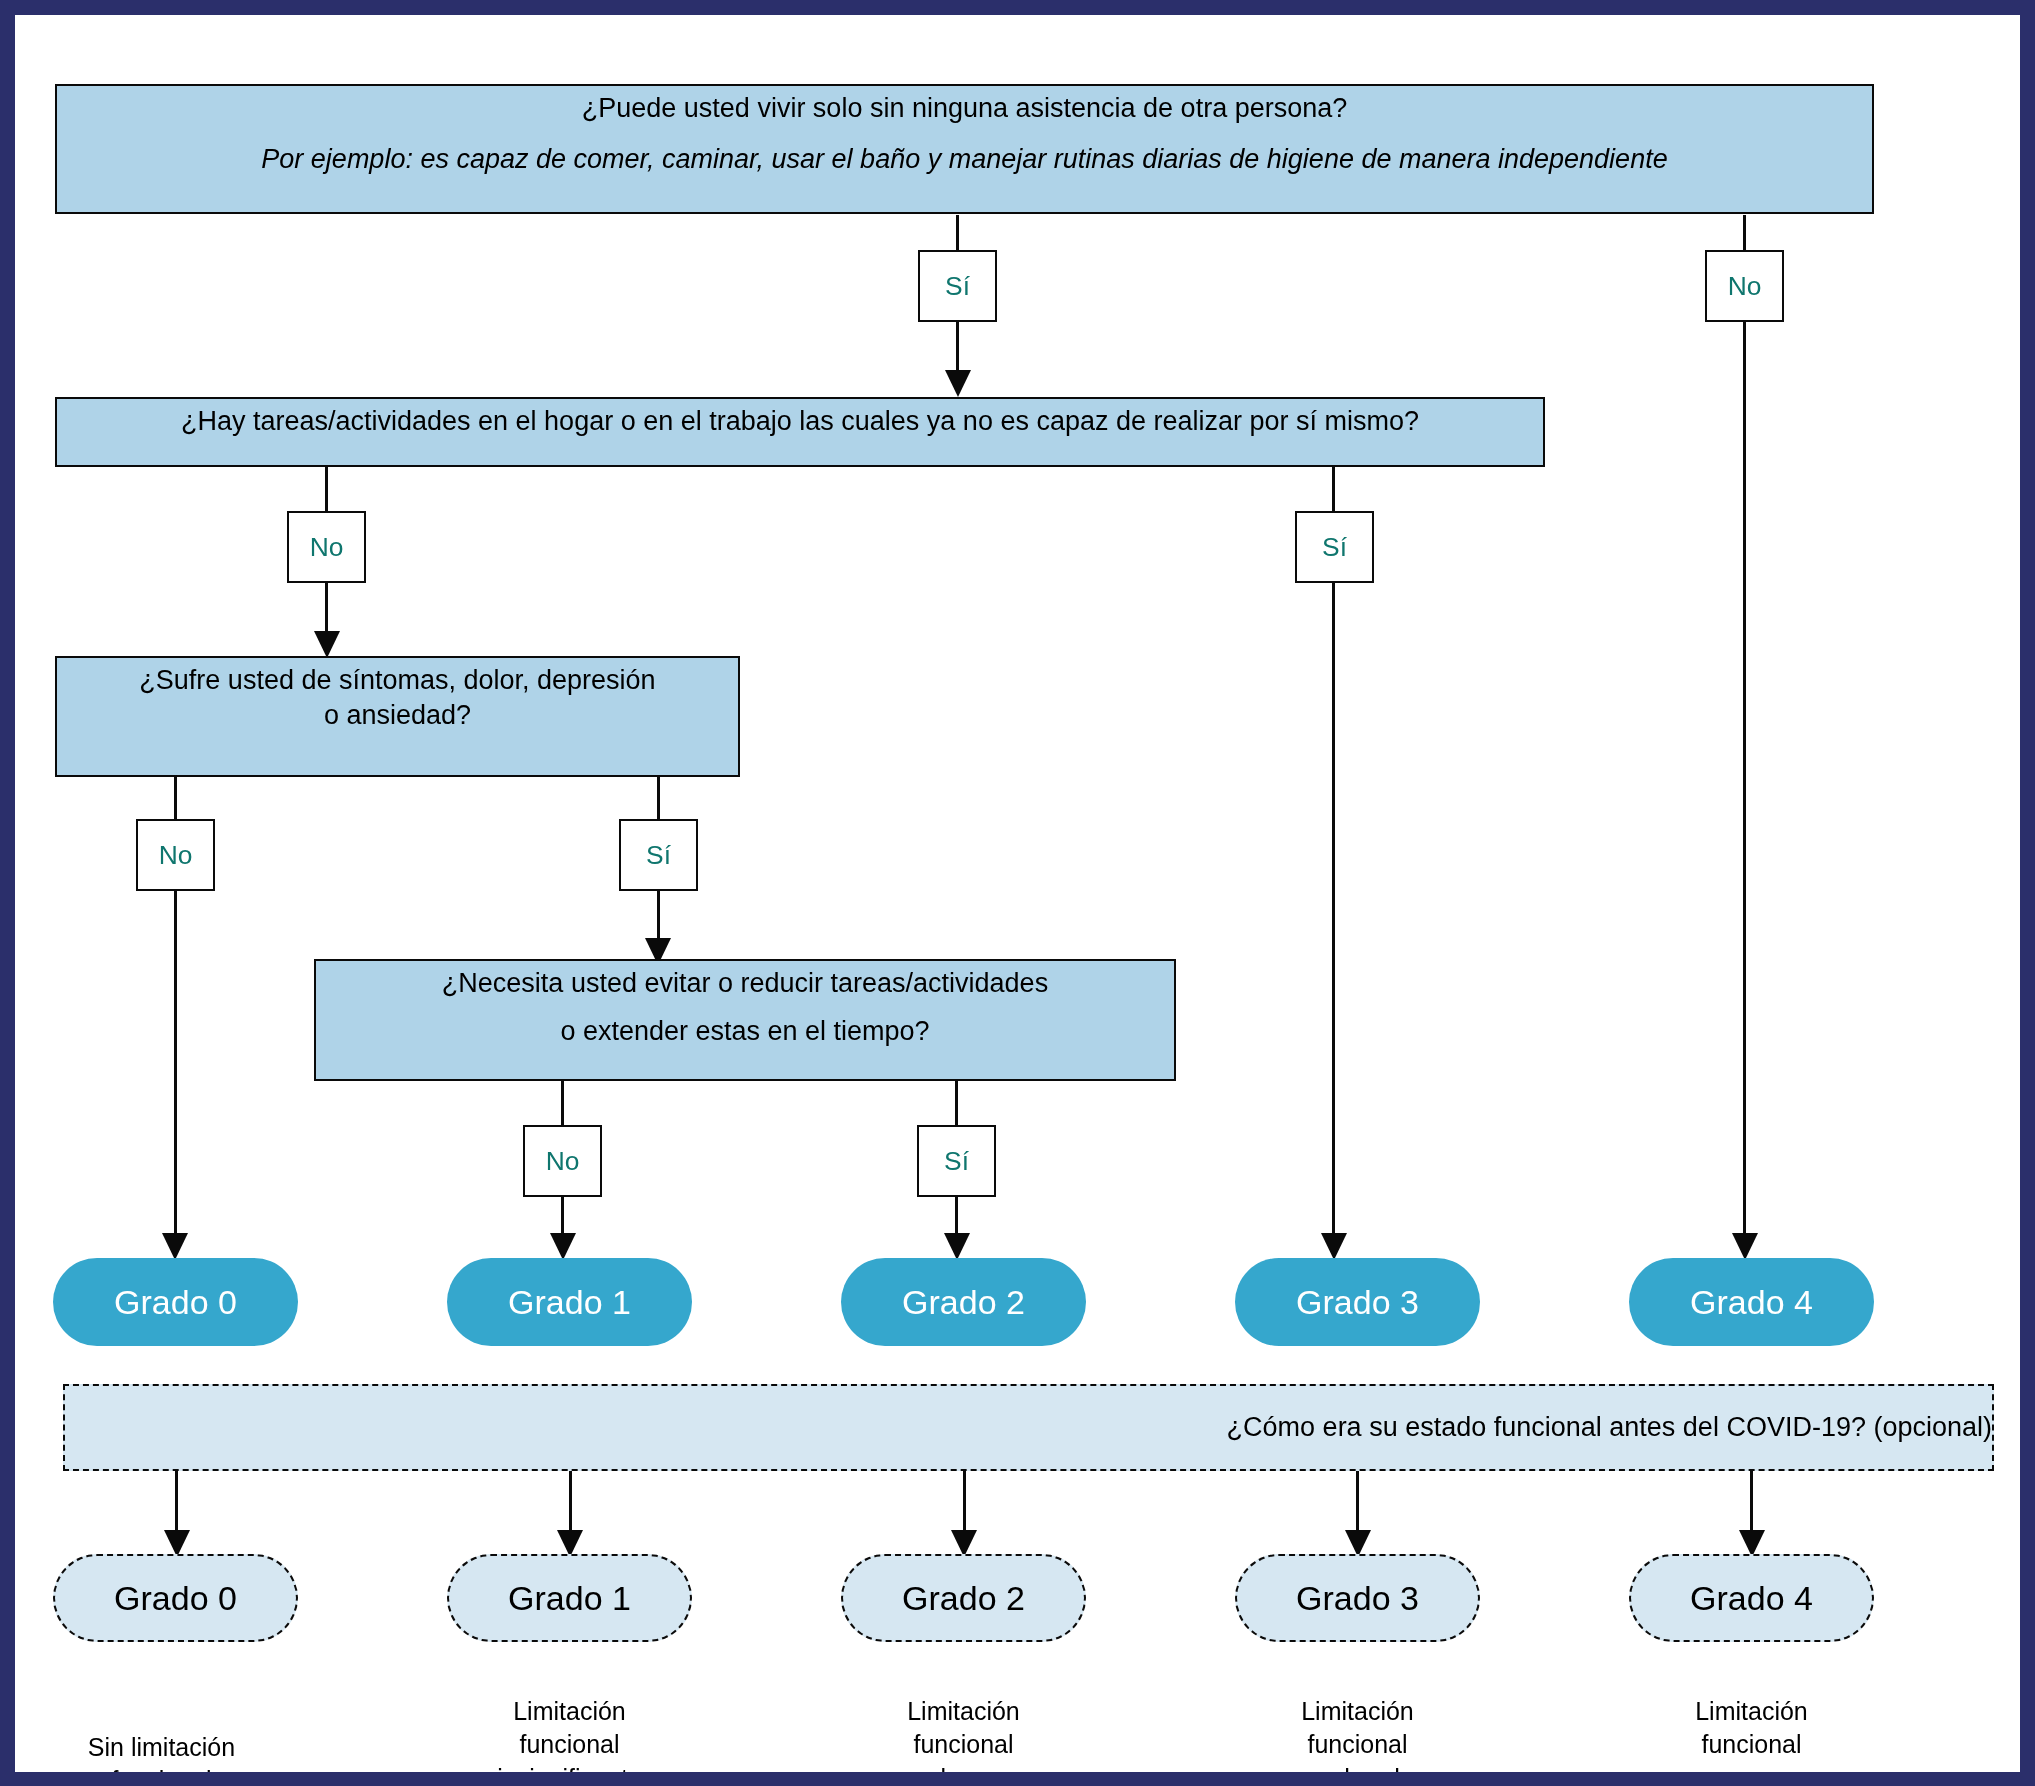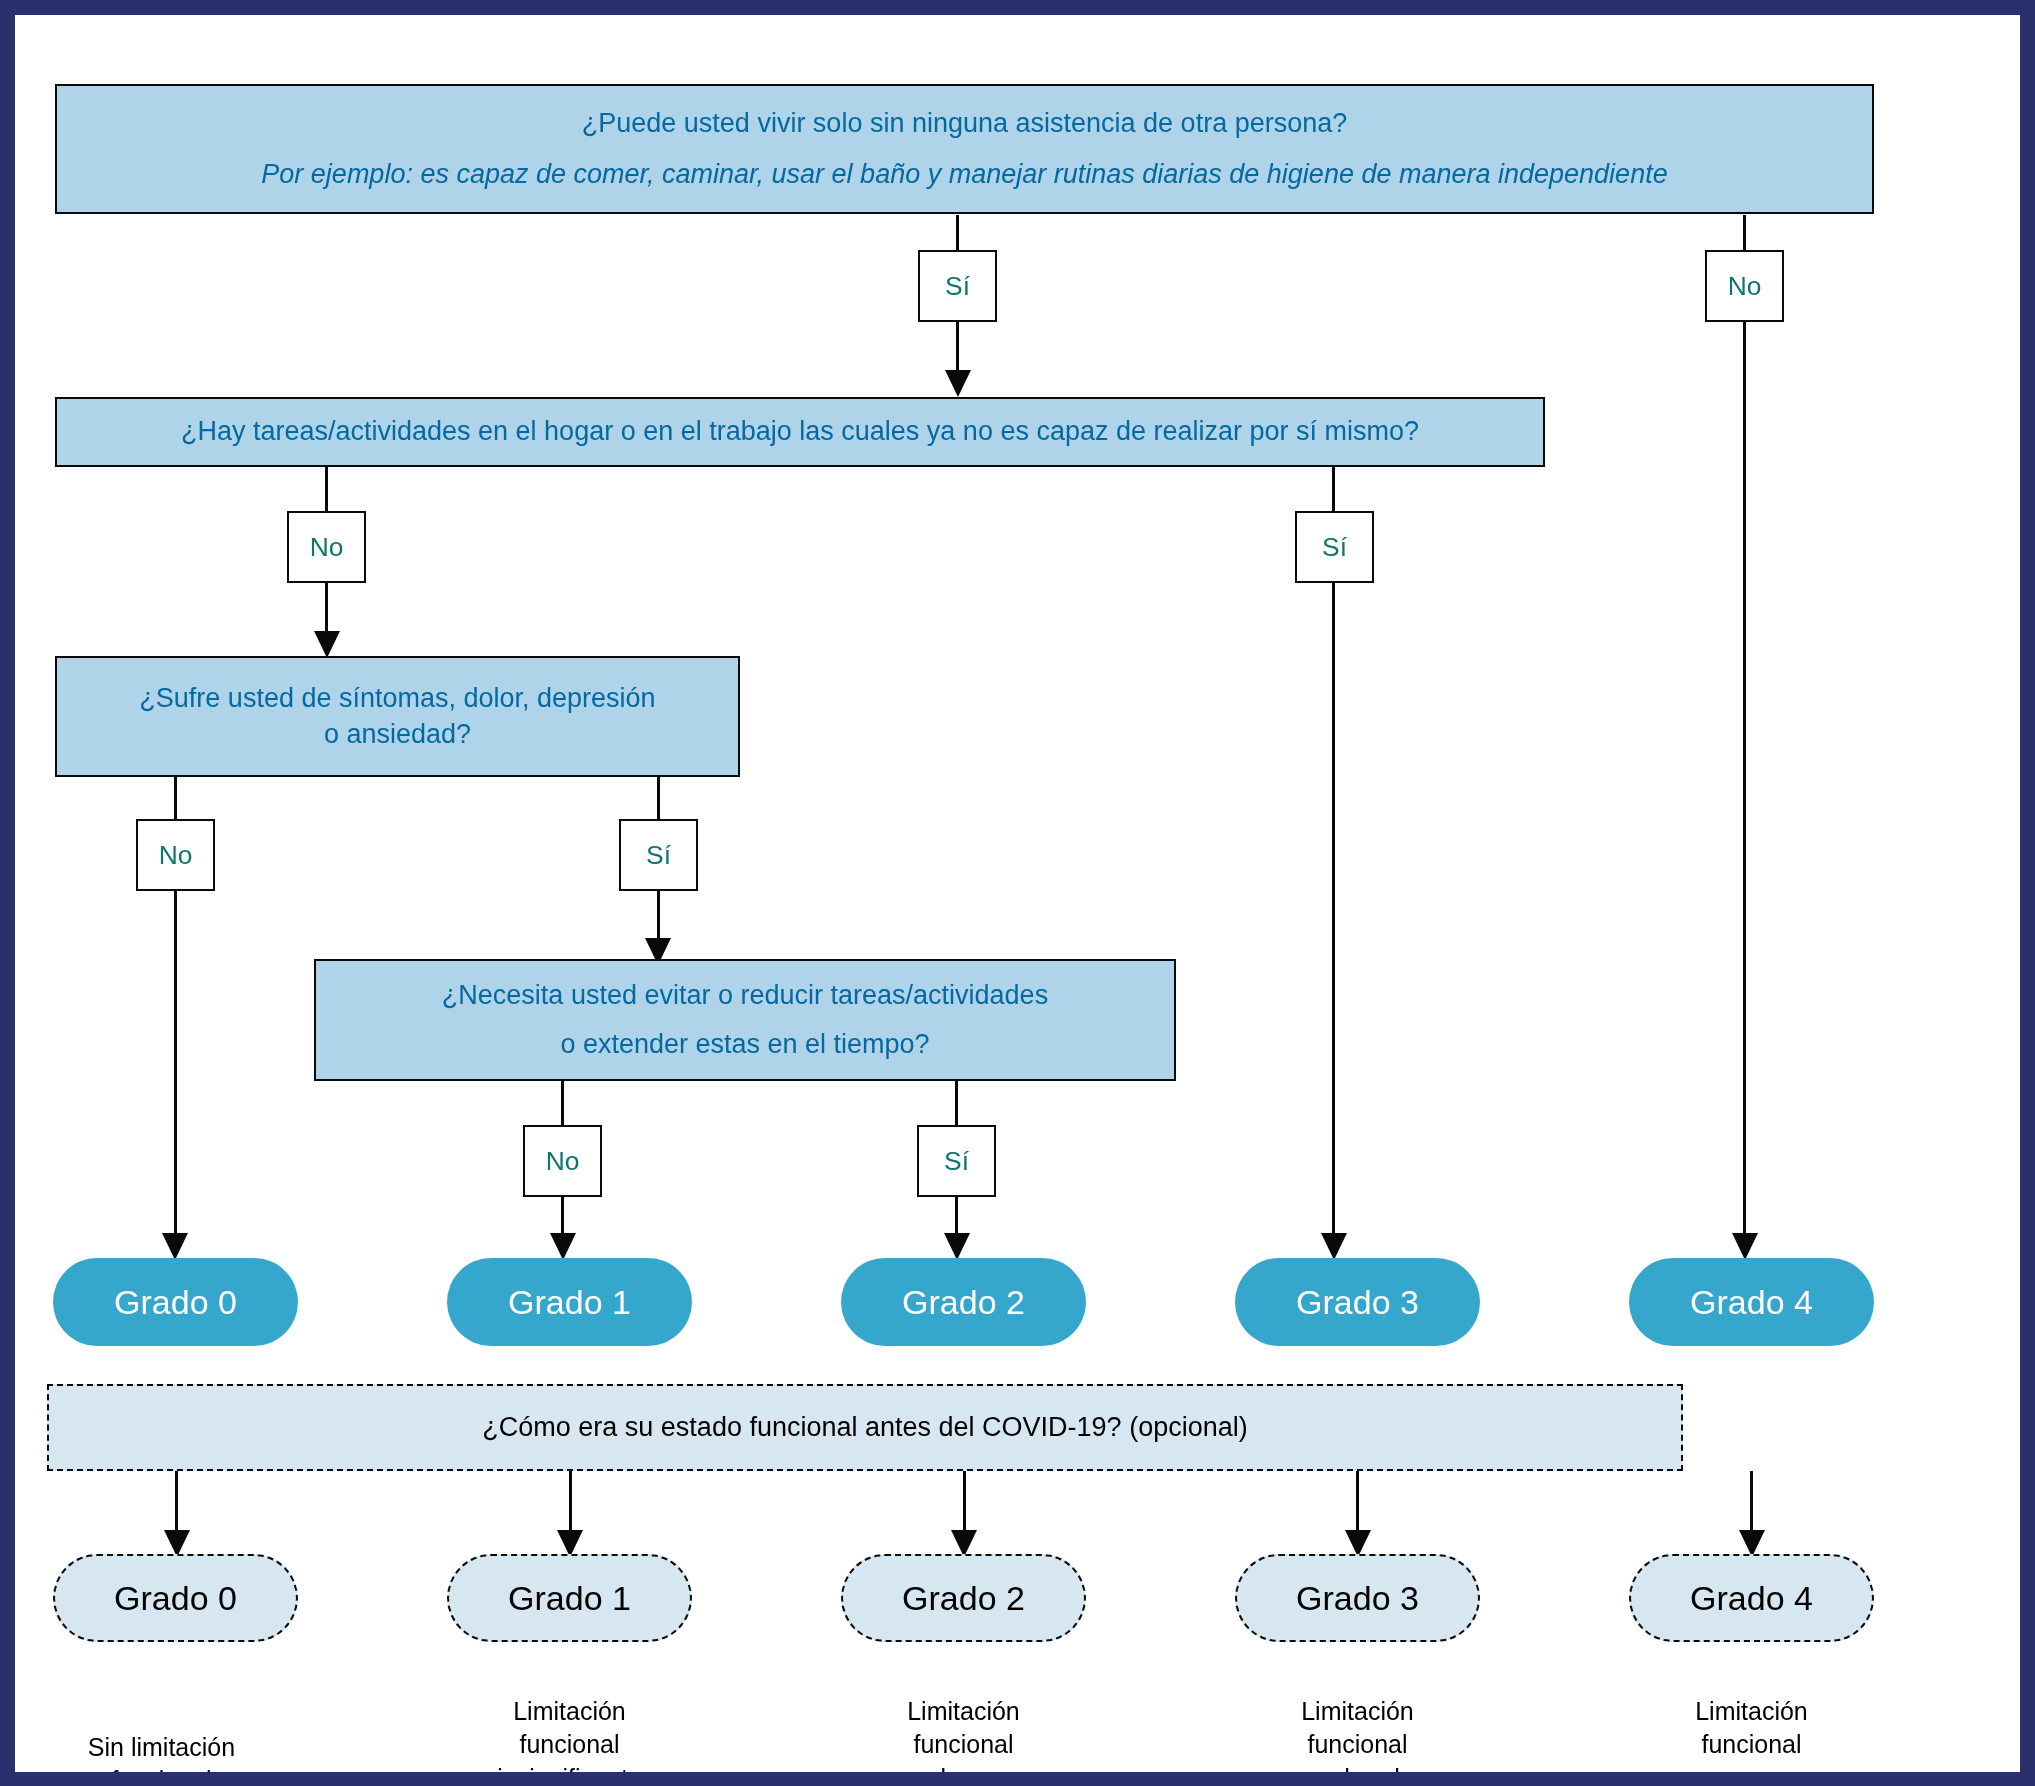--- a/index.html
+++ b/index.html
@@ -31,23 +31,22 @@
 
   
   .qbox {
     position: absolute;
     background: #AFD3E8;
     border: 2.9px solid #0a0a0a;
     box-sizing: border-box;
     display: flex;
     flex-direction: column;
     align-items: center;
-    justify-content: center;
     text-align: center;
-    color: #0369a1;
+    color: #000000;
     font-size: 27px;
     line-height: 1.30;
     padding: 4.7px 11.7px;
   }
   .qbox .line-italic {
     font-style: italic;
     margin-top: 16px;
   }
 
   
@@ -219,21 +218,21 @@
     <div class="pill" style="left:826px; top:1243px; width:245px; height:88px;">
       <span>Grado 2</span>
     </div>
     <div class="pill" style="left:1220px; top:1243px; width:245px; height:88px;">
       <span>Grado 3</span>
     </div>
     <div class="pill" style="left:1614px; top:1243px; width:245px; height:88px;">
       <span>Grado 4</span>
     </div>
 
-    <div class="optbox" style="left:32px; top:1369px; width:1636px; height:87px;">
+    <div class="optbox" style="left:48px; top:1369px; width:1931px; height:87px;justify-content:flex-end;">
       <span>¿Cómo era su estado funcional antes del COVID-19? (opcional)</span>
     </div>
 
     <div class="vline" style="left:160px; top:1456px; height:72px;"></div>
     <div class="arrowhead" style="left:149px; top:1515px;"></div>
 
     <div class="vline" style="left:554px; top:1456px; height:72px;"></div>
     <div class="arrowhead" style="left:542px; top:1515px;"></div>
 
     <div class="vline" style="left:948px; top:1456px; height:72px;"></div>

